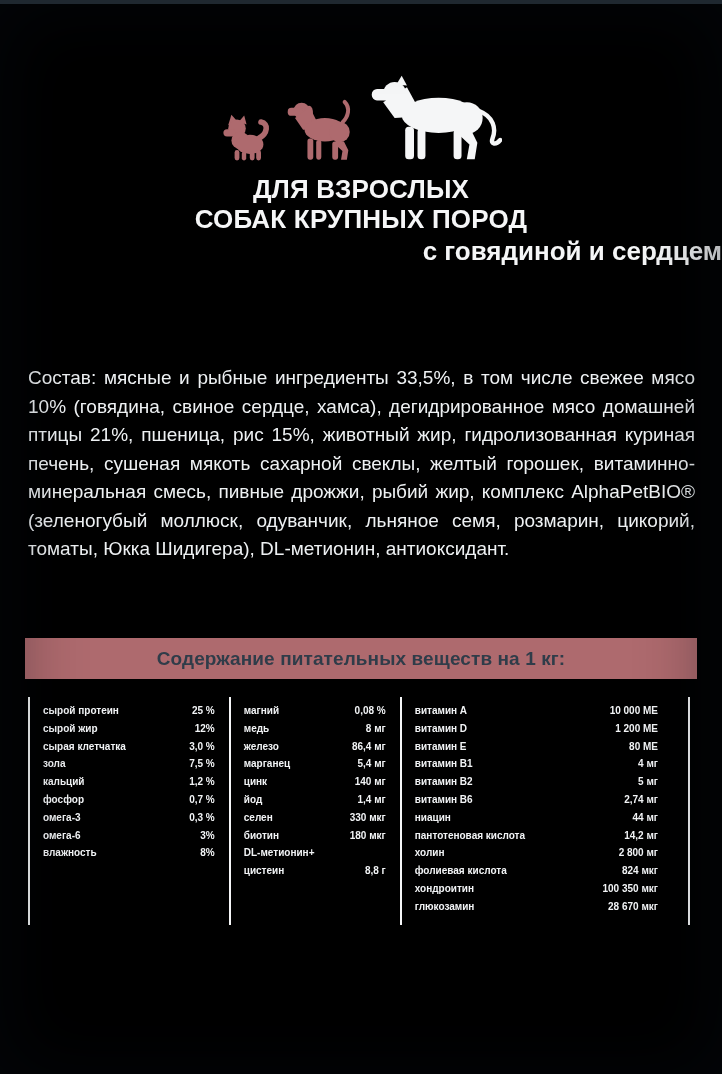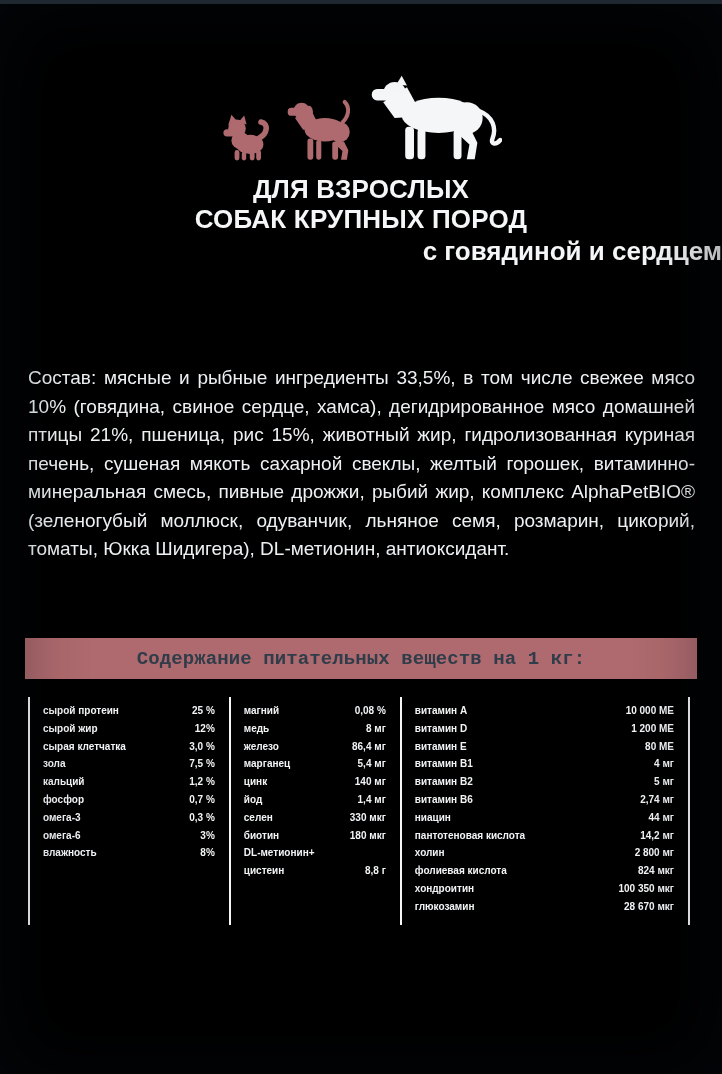--- a/index.html
+++ b/index.html
@@ -40,33 +40,33 @@
     color:#eef1f3; font-size:19px; line-height:28.5px;
     text-align:justify; font-weight:400;
   }
   
   .bar {
     position:absolute; left:25px; width:672px; height:41px;
     background:#ae6a6e; color:#2f3c49;
     display:flex; align-items:center; justify-content:center;
     font-weight:700; font-size:19px; letter-spacing:0.1px;
   }
-  .bar-nutrients { top:634px;font-family:Liberation Mono, monospace; }
+  .bar-nutrients { top:634px; }
   .bar-energy   { top:943px; }
   
   .ntable {
     position:absolute; left:28px; top:693px; width:662px; height:228px;
     display:flex; box-sizing:border-box;
     border-left:2px solid #f5f6f7;
     color:#f2f4f6;
   }
   .ncol { box-sizing:border-box; padding:5px 14px 0 13px; }
   .ncol-1 { width:202px; border-right:2px solid #f5f6f7; }
   .ncol-2 { width:172px; border-right:2px solid #f5f6f7; }
-  .ncol-3 { width:290px; border-right:2px solid #f5f6f7; padding-right:14px; }
+  .ncol-3 { width:290px; border-right:2px solid #f5f6f7; padding-right:30px; }
   .t-row {
     display:flex; justify-content:space-between; align-items:baseline;
     line-height:17.8px; font-size:10px; font-weight:700; white-space:nowrap;
   }
   .t-row .lbl { text-align:left; }
   .t-row .val { text-align:right; margin-left:6px; }
 </style>
 </head>
 <body>
 

